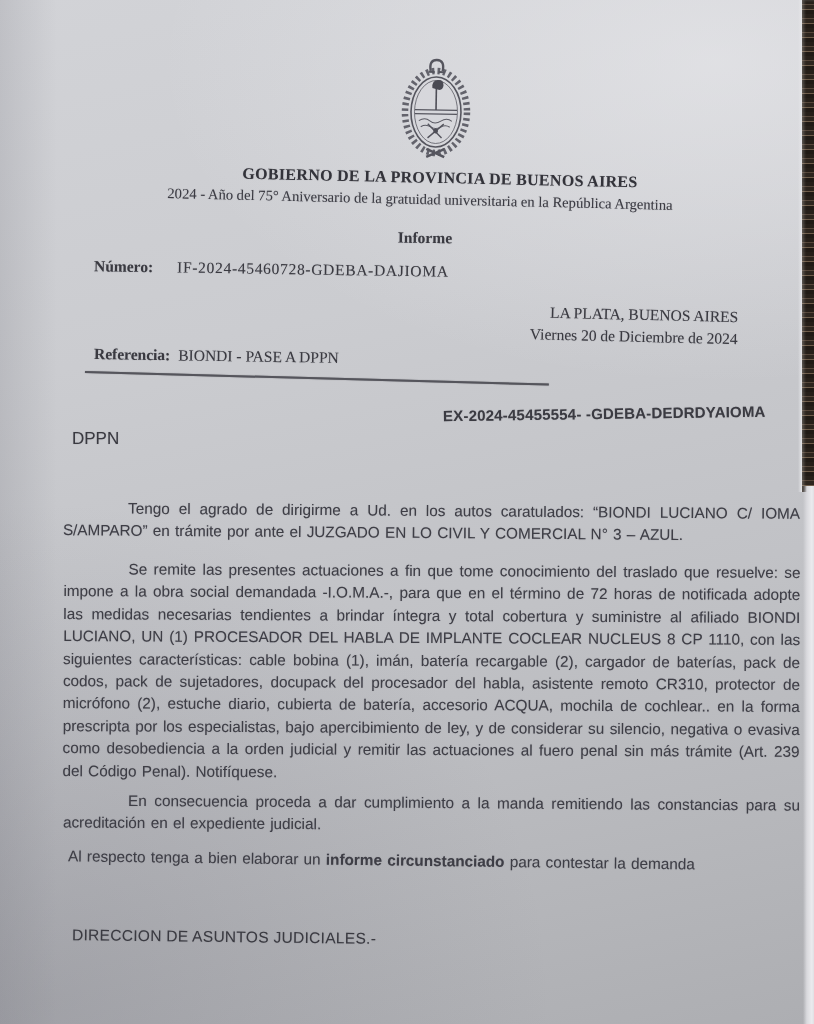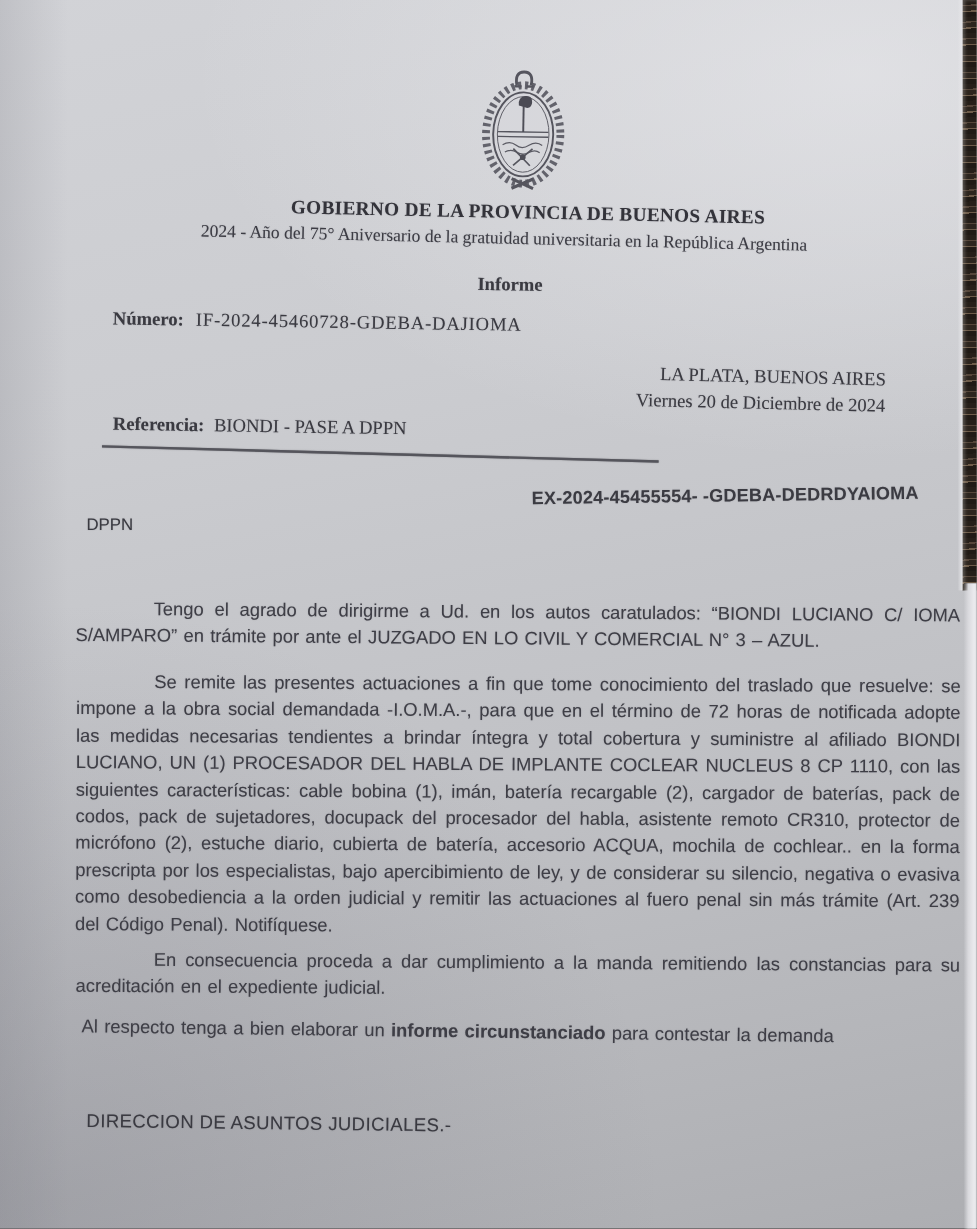--- a/index.html
+++ b/index.html
@@ -42,34 +42,34 @@
   .block{position:absolute;color:#3a3a41;text-shadow:0 0 1px rgba(70,70,78,.35);}
   .center{text-align:center;}
   .sans{font-family:"Liberation Sans", sans-serif;}
 
   .org-title{left:120px;top:169px;width:640px;font-weight:bold;font-size:16px;
     letter-spacing:.3px;color:#33333a;transform:rotate(1.25deg);}
   .motto{left:70px;top:191px;width:700px;font-size:14.6px;color:#3c3c44;transform:rotate(1.35deg);}
   .doc-type{left:95px;top:229px;width:660px;font-weight:bold;font-size:15.5px;transform:rotate(.9deg);}
 
   .number-row{left:94px;top:260px;font-size:15.5px;transform:rotate(.9deg);}
-  .number-row .lbl{font-weight:bold;margin-right:10px;}
+  .number-row .lbl{font-weight:bold;margin-right:24px;}
   .number-row .val{letter-spacing:.7px;}
 
   .place-date{left:470px;top:303px;width:268px;text-align:right;font-size:15.5px;
     transform:rotate(1.35deg);line-height:22px;}
 
   .reference-row{left:94px;top:347px;font-size:15.5px;transform:rotate(.9deg);}
   .reference-row .lbl{font-weight:bold;margin-right:8px;}
   .divider{left:85px;top:371px;width:464px;height:2px;background:#55555c;
     transform:rotate(1.55deg);transform-origin:left center;box-shadow:0 0 1px rgba(60,60,66,.6);}
 
   .expediente{left:443px;top:405px;font-weight:bold;font-size:15px;letter-spacing:.2px;
     color:#3b3b42;transform:rotate(-.8deg);}
-  .addressee{left:72px;top:429px;font-size:14px;}
+  .addressee{left:72px;top:429px;font-size:17px;}
 
   .body-p{width:737px;font-size:15.3px;line-height:22.4px;text-align:justify;
     color:#3e3e46;word-spacing:1px;}
   .indent{text-indent:65px;}
   .p1{left:63px;top:500px;transform:rotate(.45deg);}
   .p2{left:63px;top:560px;transform:rotate(.3deg);}
   .p3{left:63px;top:792px;transform:rotate(.4deg);}
   .p4{left:68px;top:850px;width:724px;transform:rotate(.75deg);}
   .p4 .b{font-weight:bold;}
   .closing{left:72px;top:928px;font-size:15.5px;letter-spacing:.3px;transform:rotate(.7deg);}

